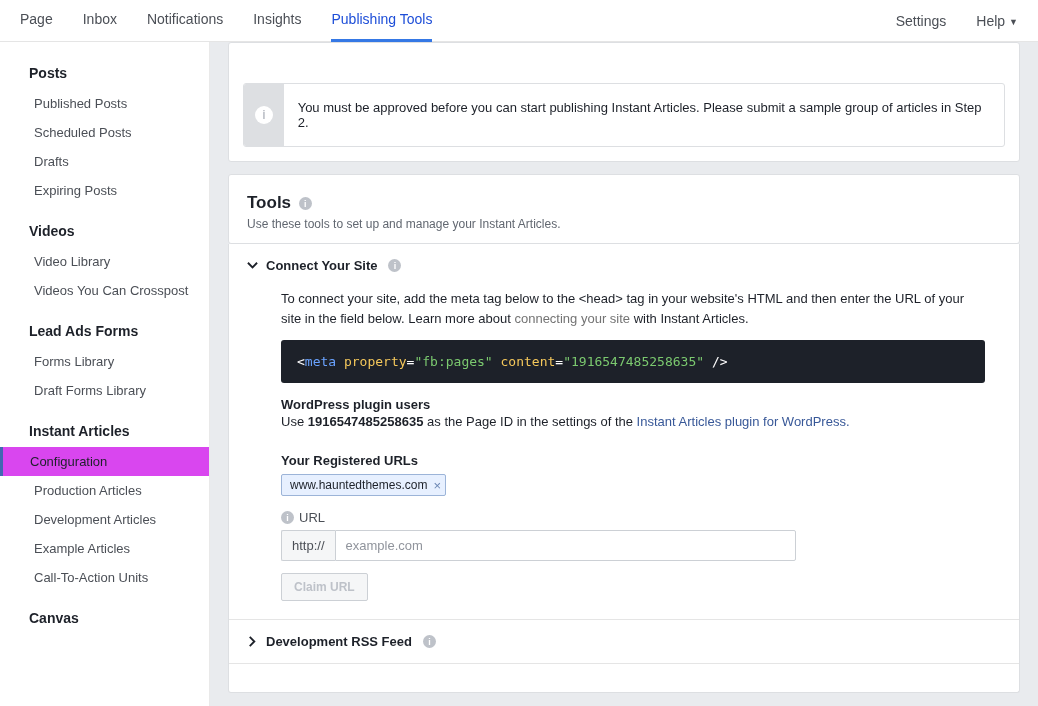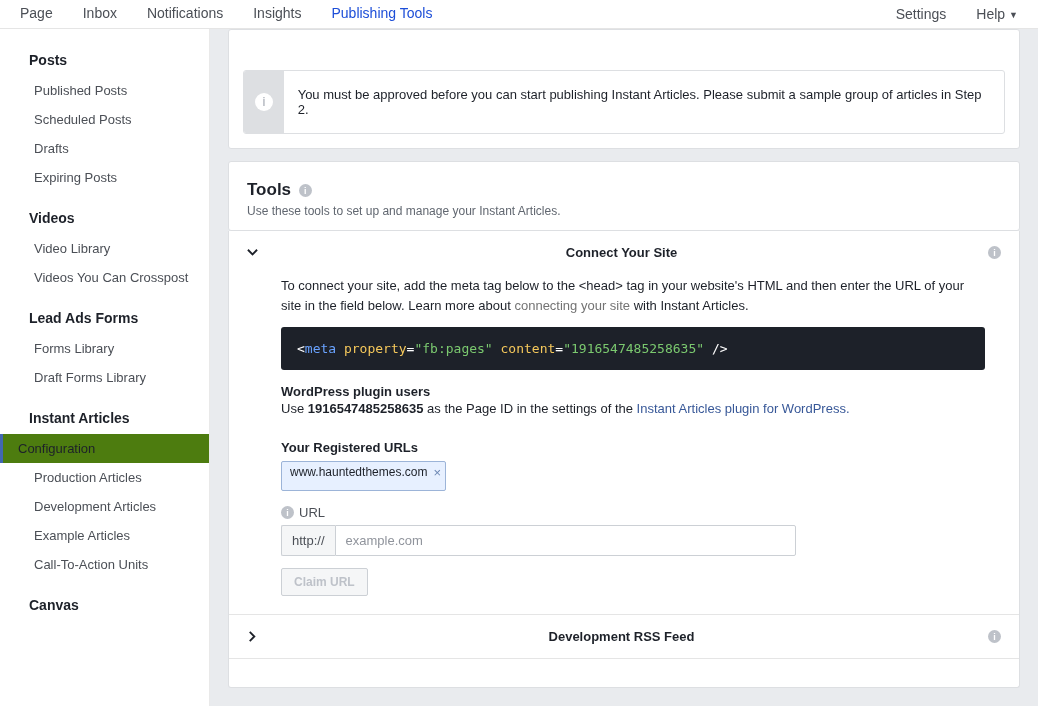--- a/index.html
+++ b/index.html
@@ -1,68 +1,68 @@
 <!DOCTYPE html>
 <html><head>
 <meta charset="utf-8">
 <style>
 * { box-sizing: border-box; margin: 0; padding: 0; }
 body { font-family: Helvetica, Arial, sans-serif; font-size: 13px; color: #1d2129; background: #fff; }
-.topnav { display: flex; align-items: center; border-bottom: 1px solid #e5e5e5; height: 29px; padding: 0 20px; }
+.topnav { display: flex; align-items: center; border-bottom: 1px solid #e5e5e5; height: 42px; padding: 0 20px; }
 .topnav .left { display: flex; gap: 30px; }
 .topnav .right { margin-left: auto; display: flex; gap: 30px; align-items: center; }
 .topnav a { color: #4b4f56; text-decoration: none; font-size: 14px; cursor: pointer; padding-bottom: 12px; padding-top: 12px; display: inline-block; }
 .topnav a.active { color: #1d4ed8; font-weight: normal; border-bottom: 3px solid #3578e5; }
 .help-caret { margin-left: 4px; font-size: 9px; vertical-align: middle; }
 
 .container { display: flex; }
 .sidebar { width: 210px; padding: 15px 0 15px 0; border-right: 1px solid #e9e9e9; }
 .sidebar .section-title { font-weight: bold; color: #1d2129; font-size: 14px; padding: 8px 12px 8px 29px; }
 .sidebar .item { color: #4b4f56; font-size: 13px; padding: 7px 12px 7px 34px; cursor: pointer; display: block; }
-.sidebar .item.active { background: #4d7c0f; color: #1d2129; border-left: 3px solid #4267b2; padding-left: 15px; }
+.sidebar .item.active { background: #d946ef; color: #1d2129; border-left: 3px solid #4267b2; padding-left: 27px; }
 
 .main { flex: 1; background: #e9ebee; padding: 0 18px 18px 18px; min-height: 660px; }
 .card { background: #fff; border: 1px solid #dddfe2; border-radius: 3px; margin-bottom: 12px; }
 .alert-card { padding: 14px 14px 14px 14px; }
 .alert { border: 1px solid #dddfe2; border-radius: 3px; display: flex; align-items: stretch; overflow: hidden; }
 .alert .alert-icon { width: 40px; background: #dddfe2; display: flex; align-items: center; justify-content: center; color: #fff; }
 .alert .alert-icon .circ { width: 18px; height: 18px; border-radius: 50%; background: #fff; color: #bec2c9; font-weight: bold; text-align: center; line-height: 18px; font-size: 12px; }
 .alert .alert-text { padding: 16px 14px; color: #1d2129; font-size: 13px; }
 
 .tools-card { padding: 18px 18px 12px 18px; }
 .tools-title { font-size: 17px; font-weight: bold; color: #1d2129; }
 .tools-sub { font-size: 12px; color: #616770; margin-top: 4px; }
 
 .info-icon { display: inline-flex; width: 13px; height: 13px; border-radius: 50%; background: #bec2c9; color: #fff; font-size: 9px; font-weight: bold; align-items: center; justify-content: center; vertical-align: middle; margin-left: 3px; }
 
 .accordion-card { }
 .accordion { border-top: 1px solid #e5e5e5; }
 .accordion:first-child { border-top: none; }
-.acc-header { padding: 14px 18px; cursor: pointer; display: flex; align-items: center; gap: 24px; font-weight: bold; color: #1d2129; font-size: 13px; justify-content: space-between; }
+.acc-header { padding: 14px 18px; cursor: pointer; display: flex; align-items: center; gap: 8px; font-weight: bold; color: #1d2129; font-size: 13px; }
 .acc-body { padding: 2px 34px 18px 52px; }
 .chevron { display: inline-flex; }
 .chevron svg { width: 11px; height: 11px; }
 
 .desc { font-size: 13px; color: #1d2129; line-height: 1.5; margin-bottom: 12px; }
 .desc a { color: #737373; text-decoration: none; cursor: pointer; }
 
 .codebox { background: #1d2129; color: #fff; border-radius: 3px; padding: 14px 16px; font-family: Menlo, Consolas, monospace; font-size: 13px; margin-bottom: 14px; }
 .codebox .t-ang { color: #fff; }
 .codebox .t-tag { color: #6aa3ff; }
 .codebox .t-attr { color: #f5c85b; }
 .codebox .t-eq { color: #fff; }
 .codebox .t-str { color: #7bc96f; }
 
 .wp-title { font-weight: bold; font-size: 13px; margin-bottom: 2px; }
 .wp-line { font-size: 13px; margin-bottom: 24px; }
 .bold { font-weight: bold; }
 .link { color: #385898; cursor: pointer; }
 
 .reg-title { font-weight: bold; font-size: 13px; margin-bottom: 6px; }
-.chip { display: inline-flex; align-items: center; border: 1px solid #9cb4d8; background: #e7f0ff; color: #1d2129; font-size: 12px; padding: 3px 4px 11px 8px; border-radius: 2px; margin-bottom: 14px; }
+.chip { display: inline-flex; align-items: center; border: 1px solid #9cb4d8; background: #e7f0ff; color: #1d2129; font-size: 12px; padding: 3px 4px 3px 8px; border-radius: 2px; margin-bottom: 14px; }
 .chip .x { color: #6b86b3; margin-left: 6px; cursor: pointer; font-size: 13px; line-height: 1; }
 
 .url-label { display: flex; align-items: center; gap: 5px; color: #4b4f56; font-size: 13px; margin-bottom: 5px; }
 .url-label .info-icon { margin-left: 0; }
 
 .url-input-row { display: flex; margin-bottom: 12px; max-width: 515px; }
 .url-prefix { border: 1px solid #ccd0d5; border-right: none; background: #f5f6f7; color: #4b4f56; padding: 7px 10px; font-size: 13px; border-radius: 2px 0 0 2px; }
 .url-input { border: 1px solid #ccd0d5; padding: 7px 10px; font-size: 13px; flex: 1; border-radius: 0 2px 2px 0; outline: none; }
 .url-input::placeholder { color: #90949c; }
 

